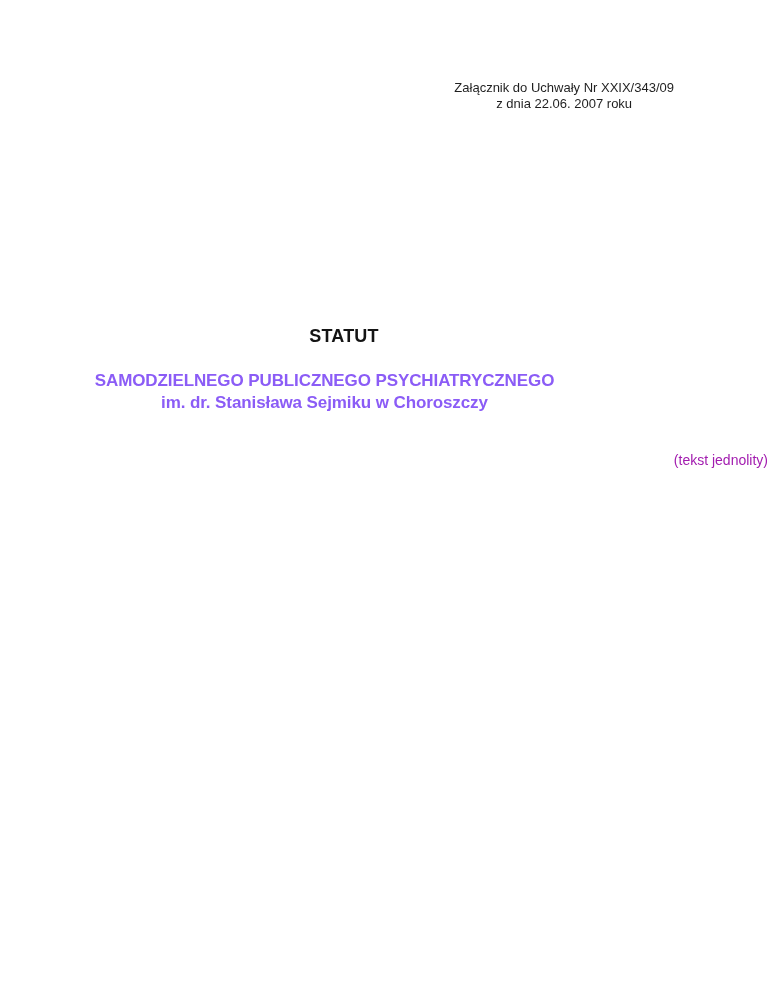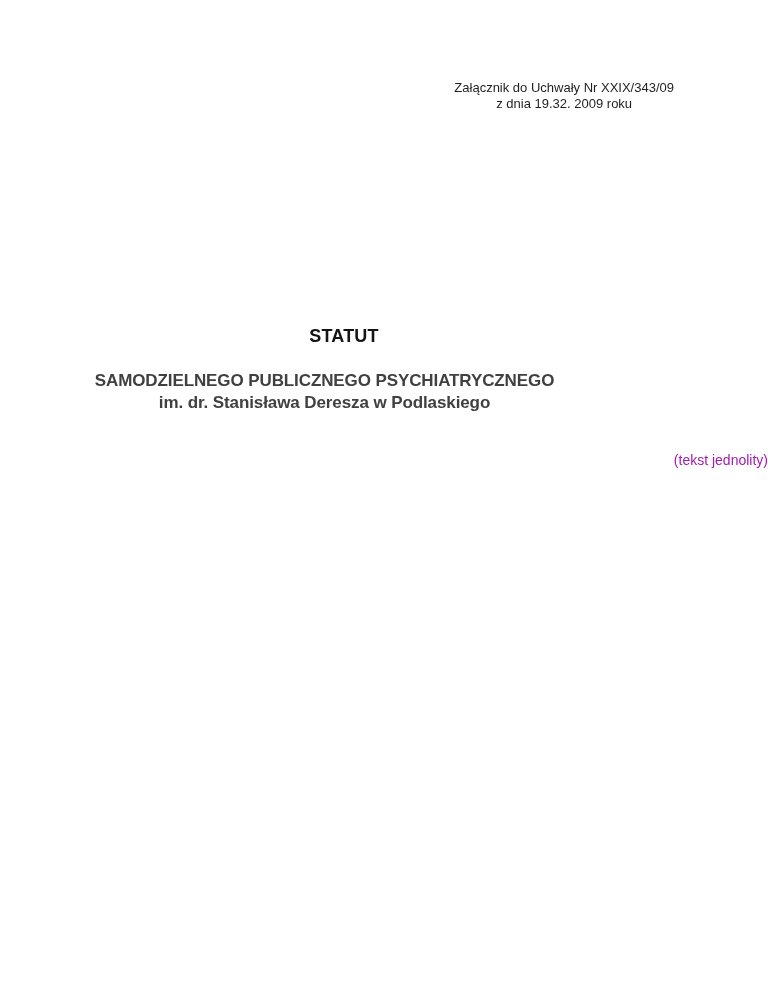--- a/index.html
+++ b/index.html
@@ -41,45 +41,45 @@
   .org-name {
     position: absolute;
     top: 370px;
     left: 0;
     width: 649px;
     text-align: center;
     font-size: 17px;
     font-weight: bold;
     line-height: 22px;
     letter-spacing: -0.1px;
-    color: #404040;
+    color: #8b5cf6;
   }
   .note {
     position: absolute;
     top: 452px;
     left: 0;
     width: 768px;
     text-align: right;
     font-size: 14px;
     font-weight: normal;
     color: #a21caf;
   }
 </style>
 </head>
 <body>
 
 <div class="page">
 
   <div class="annotation">
     <div>Załącznik do Uchwały Nr XXIX/343/09</div>
-    <div>z dnia 19.32. 2009 roku</div>
+    <div>z dnia 22.06. 2007 roku</div>
   </div>
 
   <h1 class="doc-title">STATUT</h1>
 
   <div class="org-name">
     <div>SAMODZIELNEGO PUBLICZNEGO PSYCHIATRYCZNEGO</div>
-    <div>im. dr. Stanisława Deresza w Podlaskiego</div>
+    <div>im. dr. Stanisława Sejmiku w Choroszczy</div>
   </div>
 
   <div class="note">(tekst jednolity)</div>
 
 </div>
 
 </body></html>

